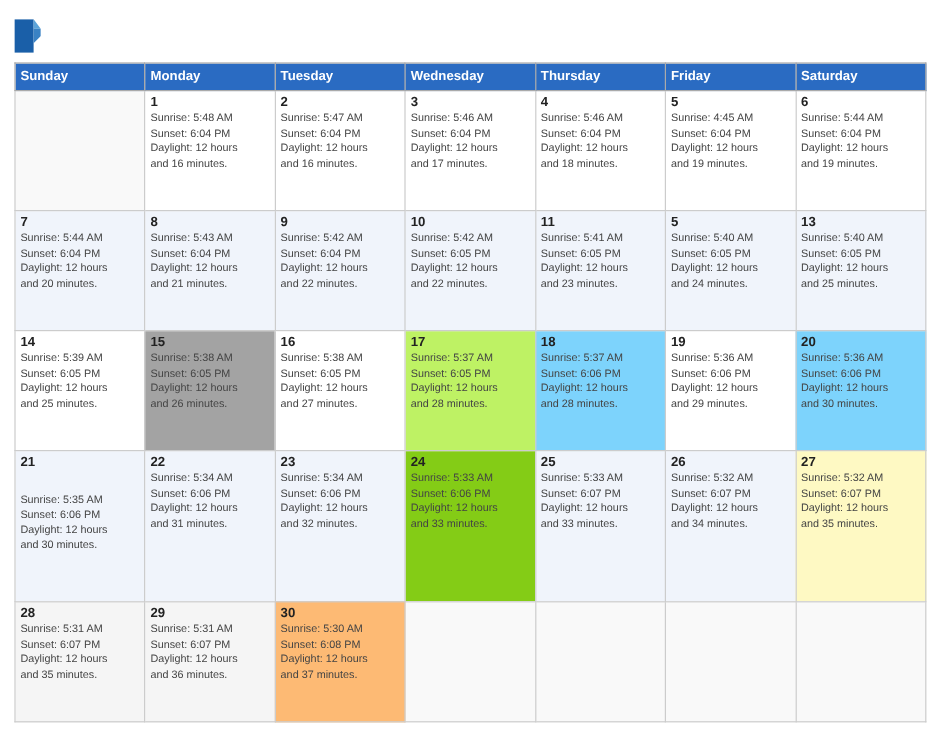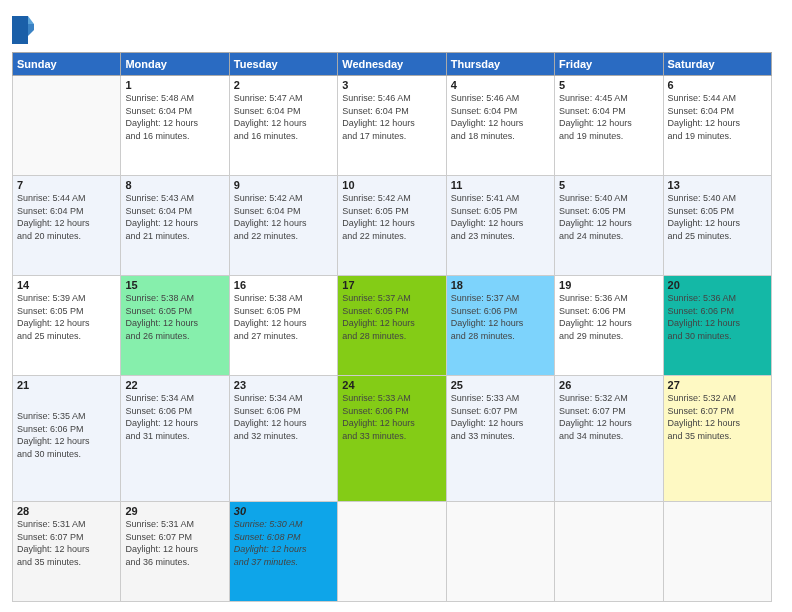--- a/index.html
+++ b/index.html
@@ -221,56 +221,56 @@
           </td>
         </tr>
         <tr>
           <td style="background: rgb(255, 255, 255);">
             <span class="day-num">14</span>
             <div class="day-info" style="white-space: pre-line;">Sunrise: 5:39 AM
 Sunset: 6:05 PM
 Daylight: 12 hours
 and 25 minutes.</div>
           </td>
-          <td style="background: #86efac;">
+          <td style="background: #a3a3a3;">
             <span class="day-num">15</span>
             <div class="day-info" style="white-space: pre-line;">Sunrise: 5:38 AM
 Sunset: 6:05 PM
 Daylight: 12 hours
 and 26 minutes.</div>
           </td>
           <td style="background: rgb(255, 255, 255);">
             <span class="day-num">16</span>
             <div class="day-info" style="white-space: pre-line;">Sunrise: 5:38 AM
 Sunset: 6:05 PM
 Daylight: 12 hours
 and 27 minutes.</div>
           </td>
-          <td style="background: #84cc16;">
+          <td style="background: #bef264;">
             <span class="day-num">17</span>
             <div class="day-info" style="white-space: pre-line;">Sunrise: 5:37 AM
 Sunset: 6:05 PM
 Daylight: 12 hours
 and 28 minutes.</div>
           </td>
           <td style="background: #7dd3fc;">
             <span class="day-num">18</span>
             <div class="day-info" style="white-space: pre-line;">Sunrise: 5:37 AM
 Sunset: 6:06 PM
 Daylight: 12 hours
 and 28 minutes.</div>
           </td>
           <td style="background: rgb(255, 255, 255);">
             <span class="day-num">19</span>
             <div class="day-info" style="white-space: pre-line;">Sunrise: 5:36 AM
 Sunset: 6:06 PM
 Daylight: 12 hours
 and 29 minutes.</div>
           </td>
-          <td style="background: #14b8a6; margin-top: 44px;">
+          <td style="background: #7dd3fc; margin-top: 44px;">
             <span class="day-num">20</span>
             <div class="day-info" style="white-space: pre-line;">Sunrise: 5:36 AM
 Sunset: 6:06 PM
 Daylight: 12 hours
 and 30 minutes.</div>
           </td>
         </tr>
         <tr>
           <td style="background: rgb(240, 244, 251);">
             <span class="day-num">21</span>
@@ -330,21 +330,21 @@
 Daylight: 12 hours
 and 35 minutes.</div>
           </td>
           <td style="background: rgb(245, 245, 245);">
             <span class="day-num">29</span>
             <div class="day-info" style="white-space: pre-line;">Sunrise: 5:31 AM
 Sunset: 6:07 PM
 Daylight: 12 hours
 and 36 minutes.</div>
           </td>
-          <td style="background: #0ea5e9; font-style: italic;">
+          <td style="background: #fdba74;">
             <span class="day-num">30</span>
             <div class="day-info" style="white-space: pre-line;">Sunrise: 5:30 AM
 Sunset: 6:08 PM
 Daylight: 12 hours
 and 37 minutes.</div>
           </td>
           <td style="background: rgb(249, 249, 249);"></td>
           <td style="background: rgb(249, 249, 249);"></td>
           <td style="background: rgb(249, 249, 249);"></td>
           <td style="background: rgb(249, 249, 249);"></td>

